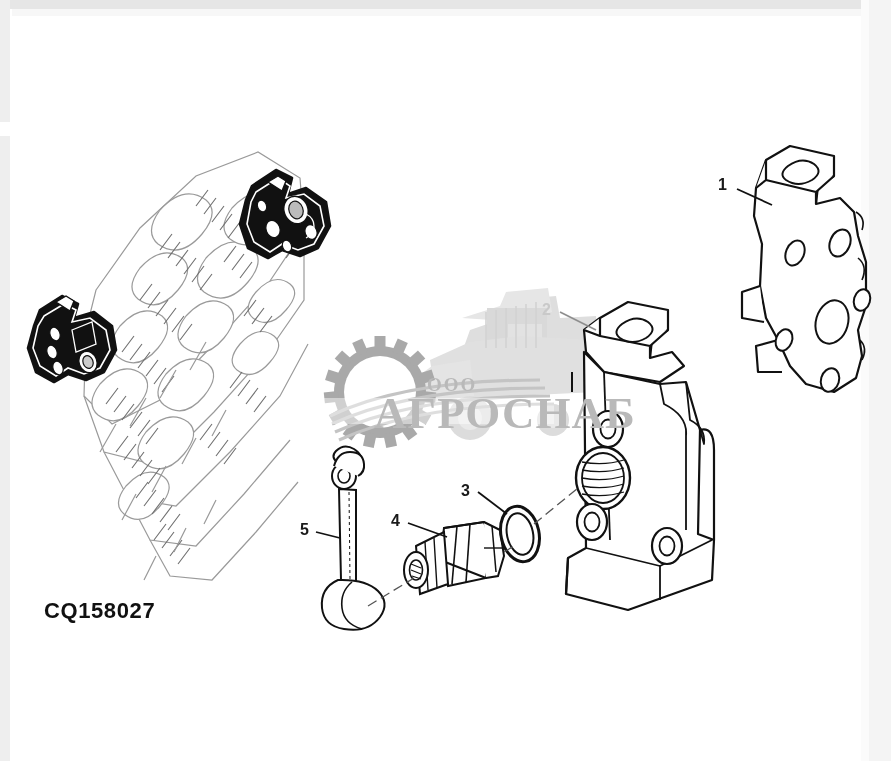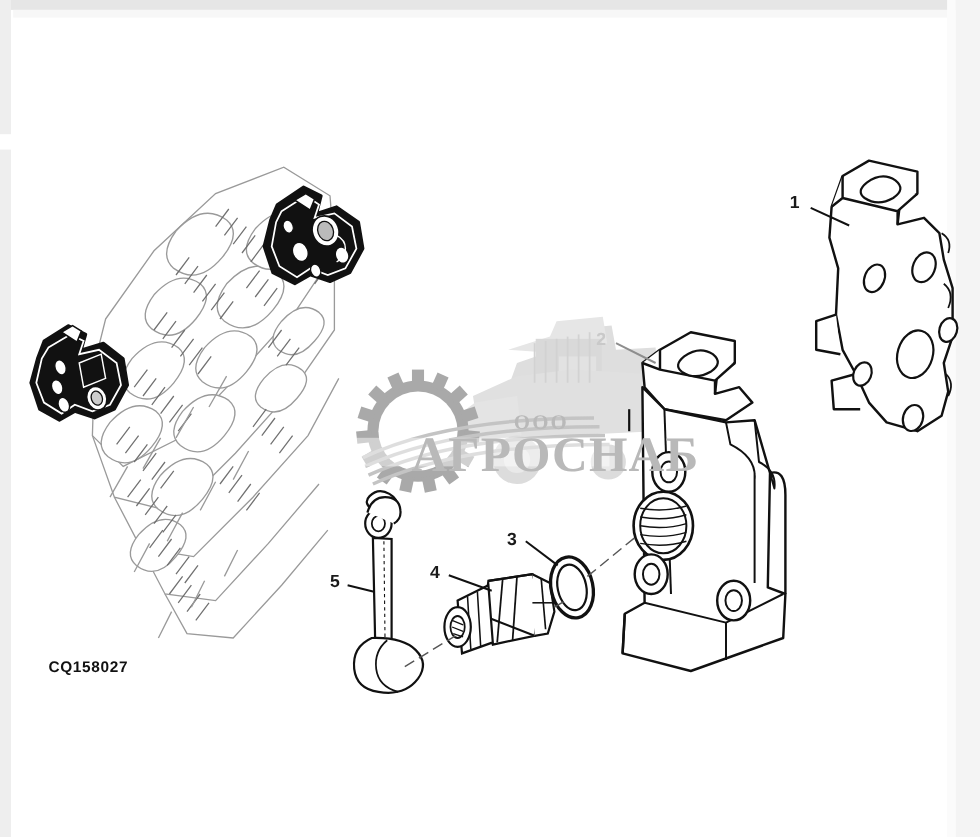--- a/index.html
+++ b/index.html
@@ -34,21 +34,21 @@
   #canvas {
     position: absolute;
     left: 0; top: 0;
     width: 891px; height: 761px;
   }
   .part-number-label {
     position: absolute;
     left: 44px;
     top: 598px;
     font-family: "Liberation Sans", sans-serif;
-    font-size: 14px;
+    font-size: 22px;
     font-weight: bold;
     letter-spacing: 0.6px;
     color: #111111;
     white-space: nowrap;
   }
   .callout {
     position: absolute;
     font-family: "Liberation Sans", sans-serif;
     font-size: 16px;
     font-weight: bold;
@@ -66,21 +66,20 @@
     font-family: "Liberation Serif", serif;
     font-weight: bold;
     color: #b9b9b9;
     white-space: nowrap;
     pointer-events: none;
   }
   #wm-ooo {
     left: 427px; top: 374px;
     font-size: 19px;
     letter-spacing: 2px;
-    margin-left: 40px;
   }
   #wm-agrosnab {
     left: 374px; top: 387px;
     font-size: 45px;
     letter-spacing: 1px;
   }
 </style>
 </head>
 <body>
 

